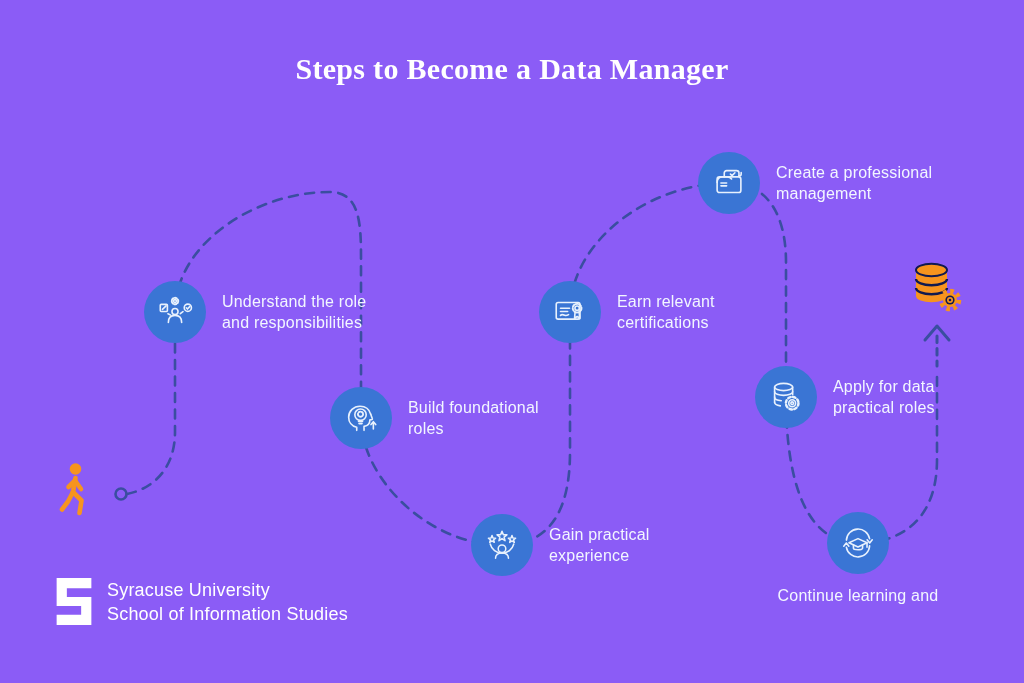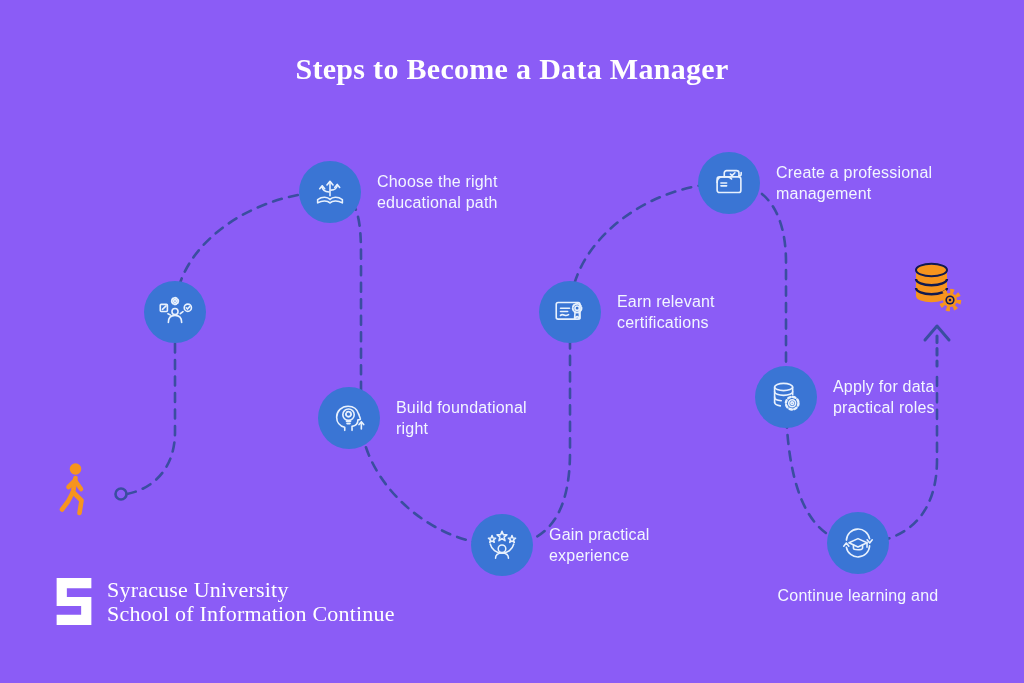--- a/index.html
+++ b/index.html
@@ -33,22 +33,22 @@
     left:50%;top:73px;transform:translateX(-50%);
     text-align:right;
   }
   .goal{position:absolute;left:905px;top:258px;z-index:2;}
   .walker{position:absolute;left:58px;top:462px;z-index:2;}
   .logo{
     position:absolute;left:54px;top:578px;z-index:2;
     display:flex;align-items:flex-start;gap:13px;color:#ffffff;
   }
   .logo-text{
-    font-family:Liberation Serif, serif;
-    font-size:22px;line-height:24px;letter-spacing:.2px;
+    font-family:Liberation Sans, sans-serif;
+    font-size:18px;line-height:24px;letter-spacing:.2px;
   }
 </style>
 </head>
 <body>
 
 <div class="canvas">
 
   <svg class="path-layer" width="1024" height="683" viewBox="0 0 1024 683">
     <circle cx="121" cy="494" r="5.5" fill="none" stroke="#3A4EA0" stroke-width="2.6"></circle>
     <path d="M 127 494
@@ -80,55 +80,40 @@
         <circle cx="20" cy="19.5" r="3.2"></circle>
         <path d="M13 31 C13 25.5 16 23.5 20 23.5 C24 23.5 27 25.5 27 31"></path>
         <rect x="4.5" y="12" width="7.5" height="7.5" rx="1"></rect>
         <path d="M6.8 17.3 L10.6 13.5"></path>
         <circle cx="33.5" cy="15.5" r="3.8"></circle>
         <path d="M31.9 15.6 l1.2 1.3 l2.4 -2.6"></path>
         <path d="M12.6 21.8 L15.4 23.3 M28.4 19.6 L25.6 21.8"></path>
       </svg>
     </div>
     <div class="label">
-    </div>
-  </div>
-
-  <div class="step" style="left:299px;top:161px;">
-    <div class="bubble">
-      <svg width="38" height="38" viewBox="0 0 40 40" fill="none" stroke="#E8F1FD" stroke-width="1.7" stroke-linecap="round" stroke-linejoin="round">
-        <path d="M7 28 C12 24.5 17.5 25 20 28 C22.5 25 28 24.5 33 28 L33 31.5 C28 28.5 22.5 29 20 31.5 C17.5 29 12 28.5 7 31.5 Z"></path>
-        <path d="M20 24 V9.5"></path>
-        <path d="M16.8 12.6 L20 8.8 L23.2 12.6"></path>
-        <path d="M19 20 C14.2 20 11.8 17.4 11.8 14.2"></path>
-        <path d="M9.2 16.6 L11.8 13.4 L14.4 16.6"></path>
-        <path d="M21 18 C25 18 27.6 15.6 27.6 12.8"></path>
-        <path d="M25 15.2 L27.6 12 L30.2 15.2"></path>
-      </svg>
-    </div>
-    <div class="label">
-      <div>Choose the right</div>
-        <div>educational path</div>
-    </div>
-  </div>
-
-  <div class="step" style="left:318px;top:387px;">
+      <div>Understand the role</div>
+        <div>and responsibilities</div>
+    </div>
+  </div>
+
+
+  <div class="step" style="left:330px;top:387px;">
     <div class="bubble">
       <svg width="38" height="38" viewBox="0 0 40 40" fill="none" stroke="#E8F1FD" stroke-width="1.7" stroke-linecap="round" stroke-linejoin="round">
         <path d="M15.5 33 V29.8 C10 28.6 7 24 7 19.2 C7 12.7 12.3 7.6 19 7.6 C24.6 7.6 28.8 11 30.2 16"></path>
         <path d="M30.2 16 L31.9 20.6 C32.2 21.3 31.8 21.9 31.1 21.9 L29.4 21.9 C29.4 25.8 27.1 28.3 23.2 28.8 V33"></path>
         <circle cx="19.5" cy="16.5" r="6"></circle>
         <circle cx="19.5" cy="16" r="2.7" stroke-width="2" stroke-dasharray="2 1.4"></circle>
         <path d="M17.4 23.6 h4.2 M17.9 25.9 h3.2"></path>
         <path d="M33 31.5 V24.5 M30.5 26.9 L33 23.9 L35.5 26.9"></path>
       </svg>
     </div>
     <div class="label">
       <div>Build foundational</div>
-        <div>right</div>
+        <div>roles</div>
     </div>
   </div>
 
   <div class="step" style="left:539px;top:281px;">
     <div class="bubble">
       <svg width="38" height="38" viewBox="0 0 40 40" fill="none" stroke="#E8F1FD" stroke-width="1.7" stroke-linecap="round" stroke-linejoin="round">
         <rect x="5.5" y="10" width="25" height="17.5" rx="2"></rect>
         <path d="M10 16 h9.5 M10 19.5 h7.5"></path>
         <path d="M10 23.5 C11.5 22 13 22.8 14.5 23.5 C16 24.2 17.5 23.4 18.5 22.8"></path>
         <circle cx="27.5" cy="16" r="4.6" stroke-width="2" stroke-dasharray="2.4 1.5"></circle>
@@ -234,17 +219,17 @@
       <path d="M15 30 L10 39.5 L4 47.5"></path>
     </g>
   </svg>
 
   <div class="logo">
     <svg width="40" height="47" viewBox="0 0 34 46">
       <path d="M0 0 H34 V10 H10 V18.5 H34 V46 H0 V36 H24 V27.5 H0 Z" fill="#ffffff"></path>
     </svg>
     <div class="logo-text">
       <div>Syracuse University</div>
-      <div>School of Information Continue</div>
+      <div>School of Information Studies</div>
     </div>
   </div>
 
 </div>
 
 </body></html>

